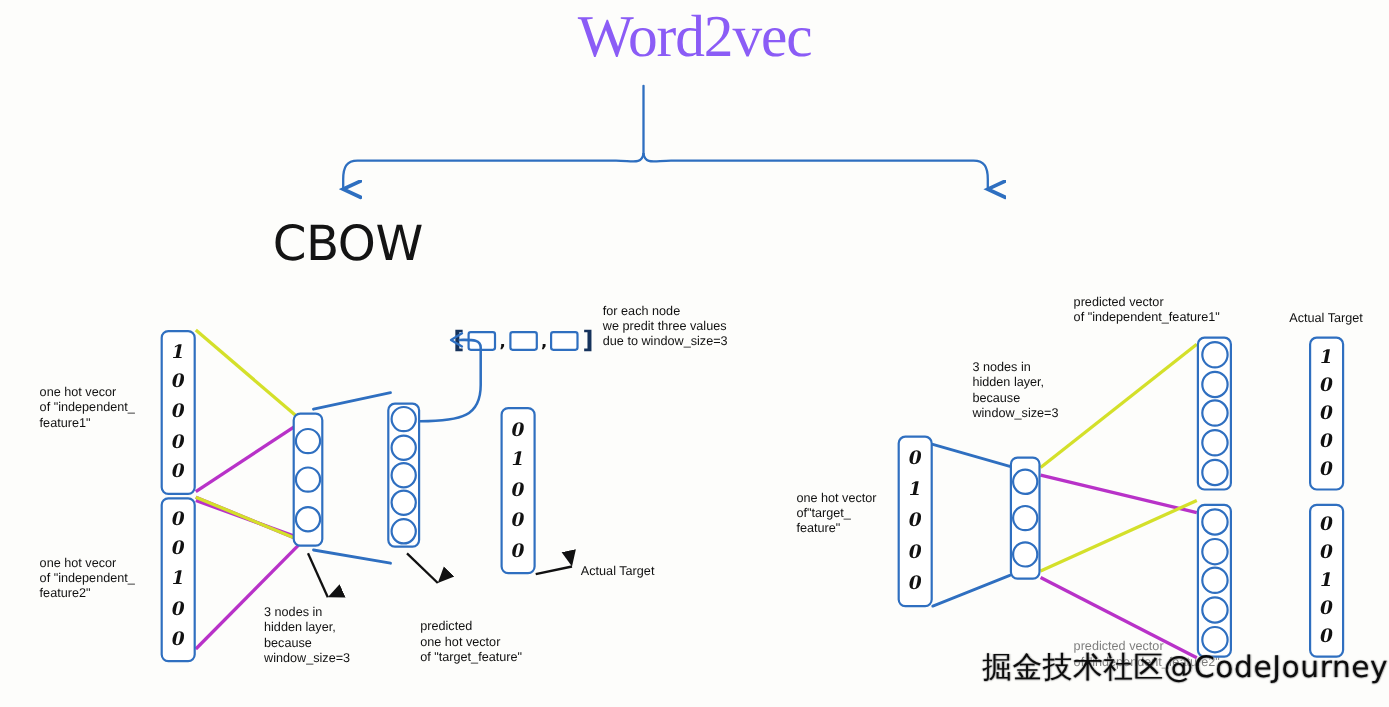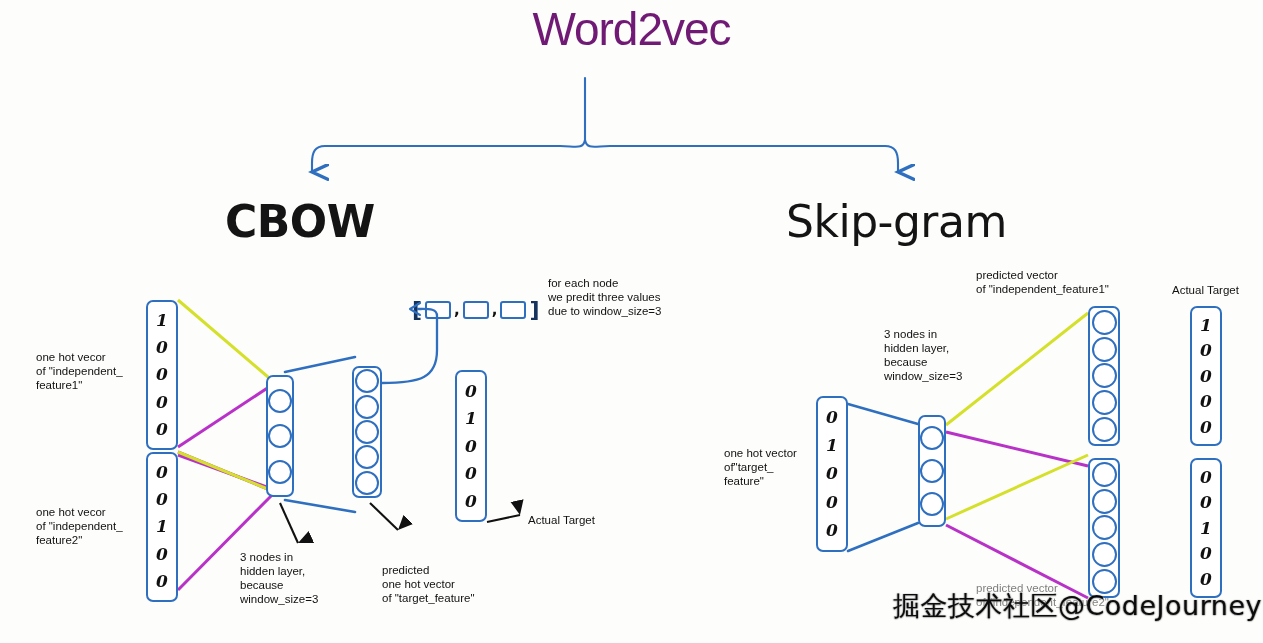--- a/index.html
+++ b/index.html
@@ -10,35 +10,35 @@
     position:relative;
     overflow:hidden;
   }
   #stage{position:absolute;inset:0;}
   svg.layer{position:absolute;left:0;top:0;width:1263px;height:643px;pointer-events:none;}
 
   .title{
     position:absolute;
     left:0;right:0;top:2px;
     text-align:center;
-    font-size:46px;
+    font-size:54px;
     font-weight:400;
     letter-spacing:-1px;
-    color:#701a75;
-    font-family:Liberation Sans, sans-serif;
+    color:#8b5cf6;
+    font-family:Liberation Serif, serif;
   }
   .branch-label{
     position:absolute;
     font-size:44px;
     color:#141414;
     font-family:"DejaVu Sans", sans-serif;
     letter-spacing:-0.5px;
     white-space:nowrap;
   }
-  #lbl-cbow{left:225px;top:196px;font-weight:bold;}
+  #lbl-cbow{left:248px;top:196px;}
   #lbl-skip{left:786px;top:196px;}
 
   .note{
     position:absolute;
     font-size:11.5px;
     line-height:14px;
     color:#111;
     white-space:pre-line;
     font-family:"Liberation Sans", sans-serif;
   }
@@ -131,21 +131,20 @@
     </defs>
 
     <path d="M585,78 L585,140" fill="none" stroke="#2e6fc0" stroke-width="2.1" stroke-linecap="round"></path>
 
     <path d="M585,140 C583,150 575,146 560,146 L325,146 C315,146 312,152 312,163 L312,172" fill="none" stroke="#2e6fc0" stroke-width="2.1" stroke-linecap="round" marker-end="url(#abl)"></path>
 
     <path d="M585,140 C587,150 595,146 610,146 L885,146 C895,146 898,152 898,163 L898,172" fill="none" stroke="#2e6fc0" stroke-width="2.1" stroke-linecap="round" marker-end="url(#abl)"></path>
   </svg>
 
   <div class="branch-label" id="lbl-cbow">CBOW</div>
-  <div class="branch-label" id="lbl-skip">Skip-gram</div>
 
   <svg class="layer">
 
     <line x1="178" y1="300" x2="275" y2="383" stroke="#d4e02a" stroke-width="3"></line>
     <line x1="178" y1="447" x2="275" y2="383" stroke="#b832c8" stroke-width="3"></line>
     <line x1="178" y1="455" x2="275" y2="490" stroke="#b832c8" stroke-width="3"></line>
     <line x1="178" y1="455" x2="275" y2="383" stroke="#b832c8" stroke-width="3" opacity="0"></line>
     <line x1="178" y1="452" x2="275" y2="492" stroke="#b832c8" stroke-width="3"></line>
     <line x1="178" y1="449" x2="275" y2="488" stroke="#b832c8" stroke-width="0"></line>
     <line x1="178" y1="452" x2="275" y2="383" stroke="#b832c8" stroke-width="0"></line>

